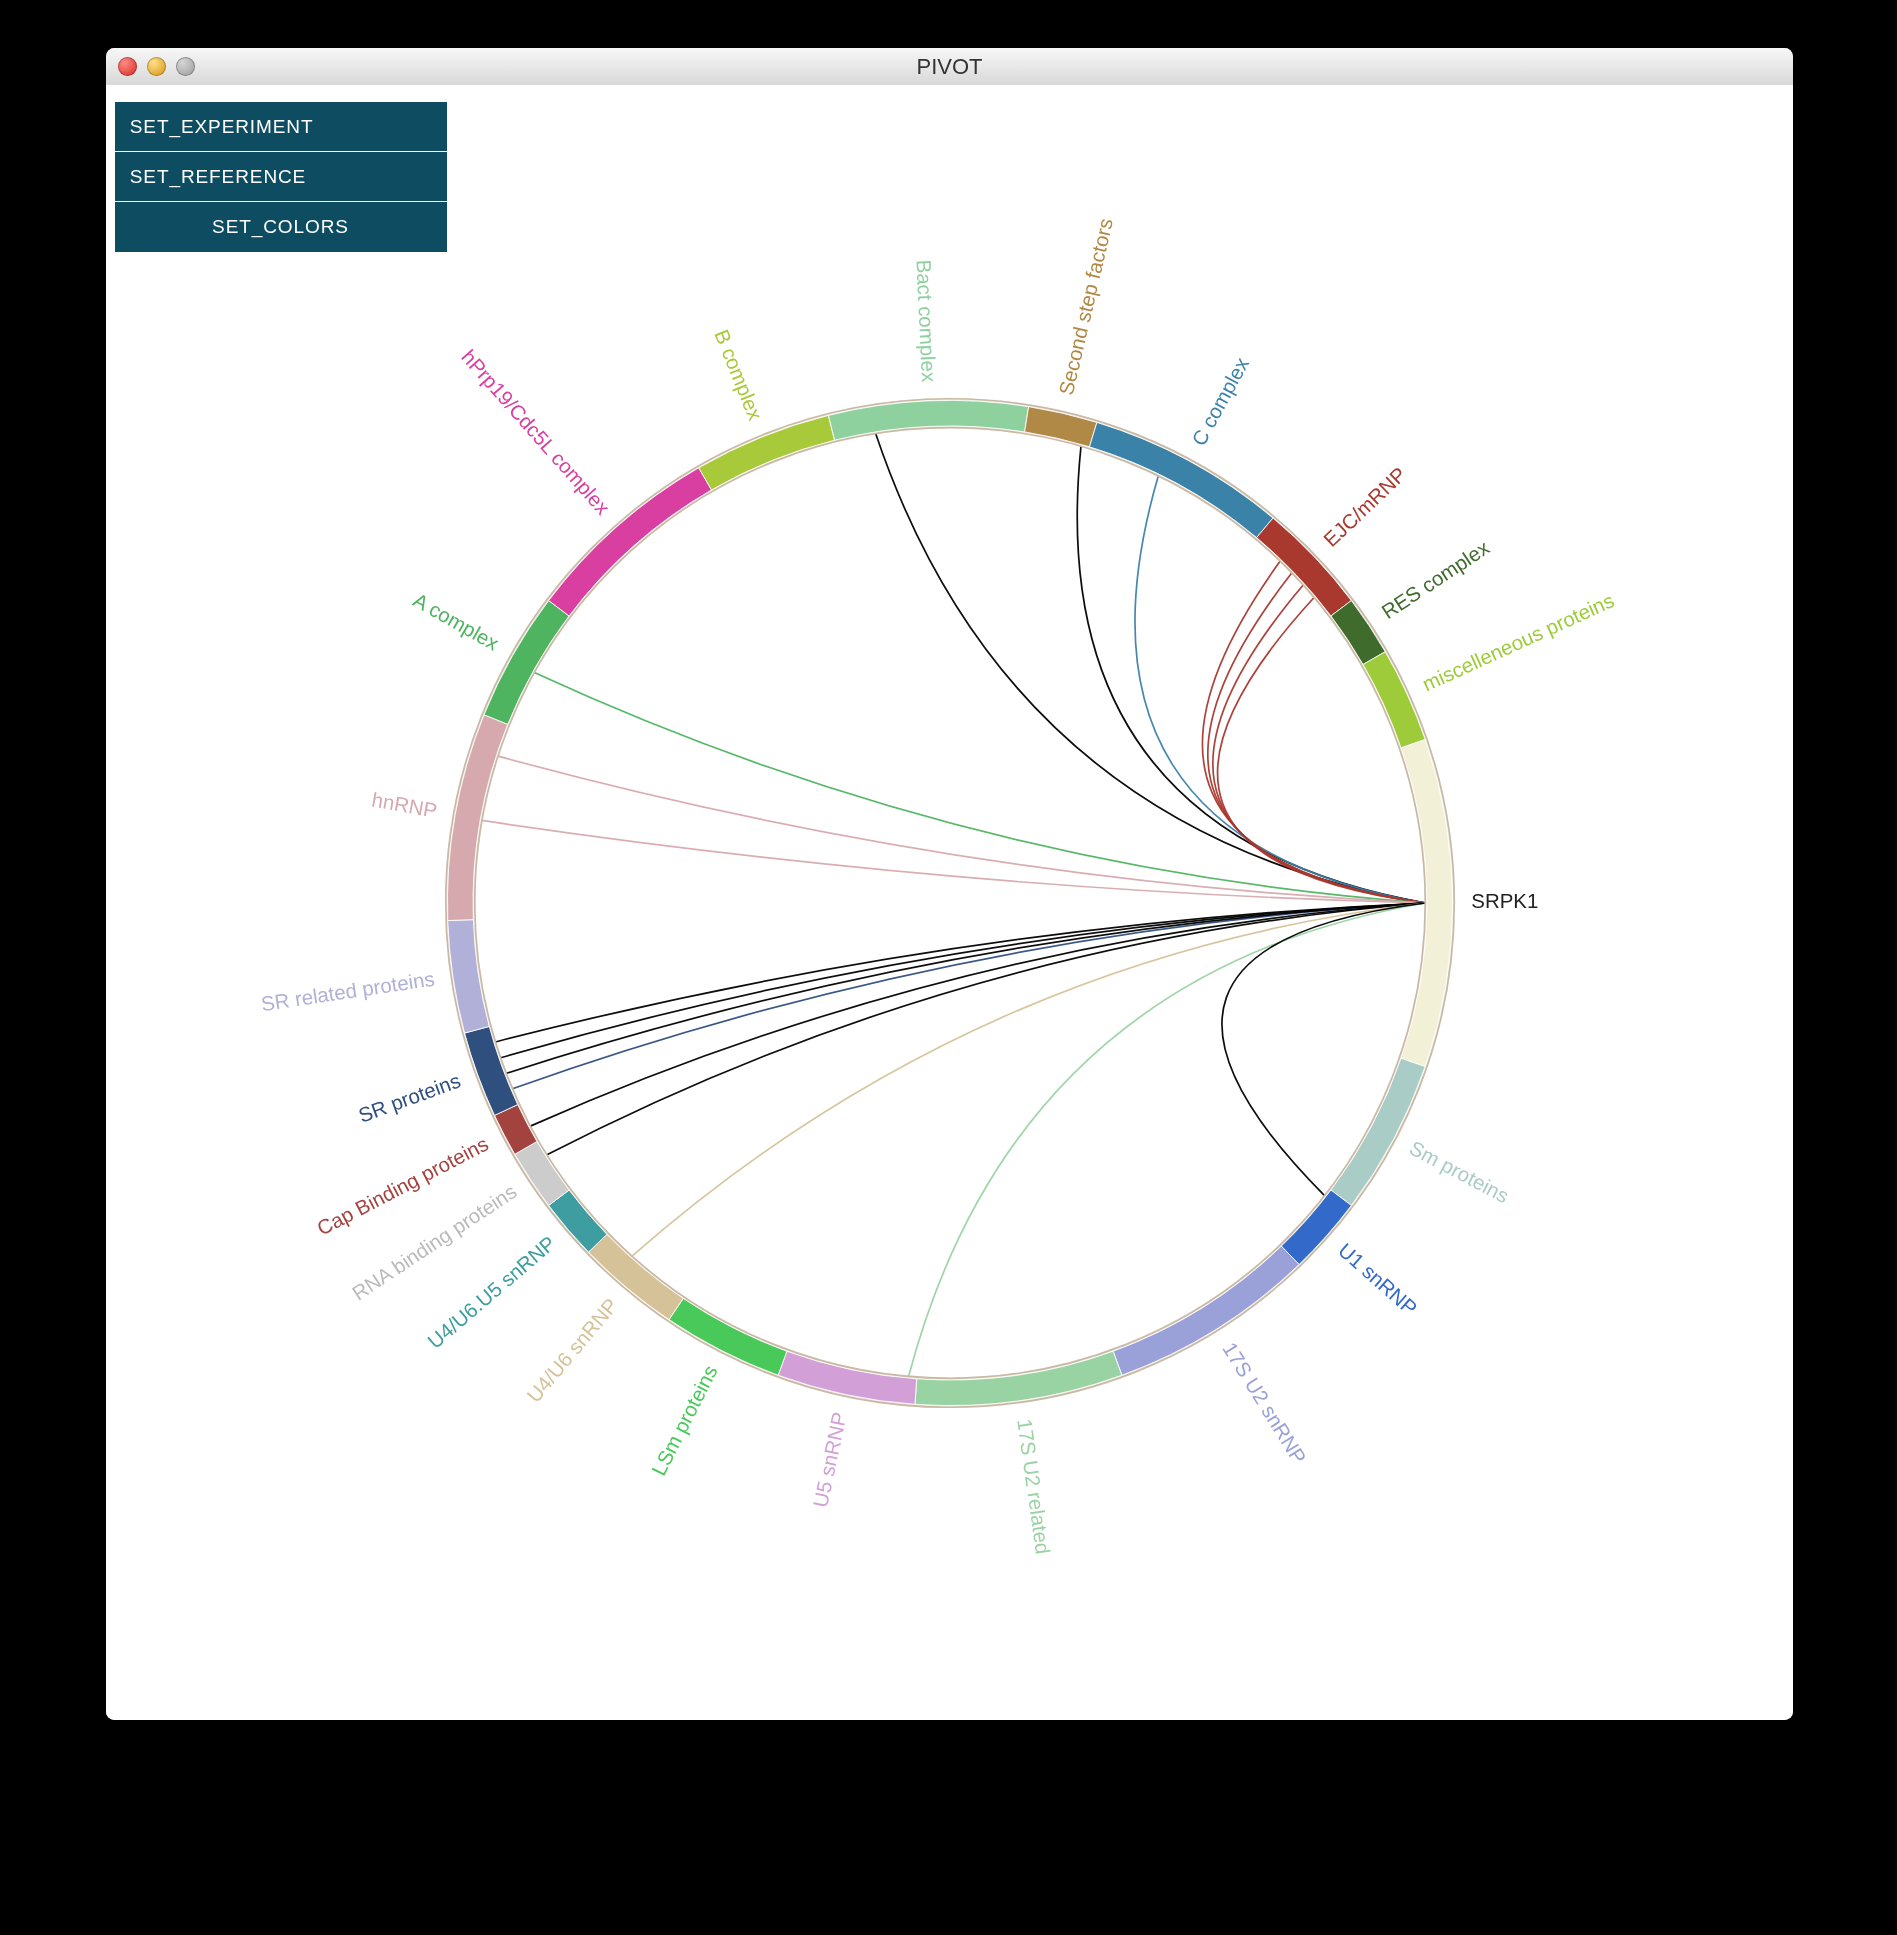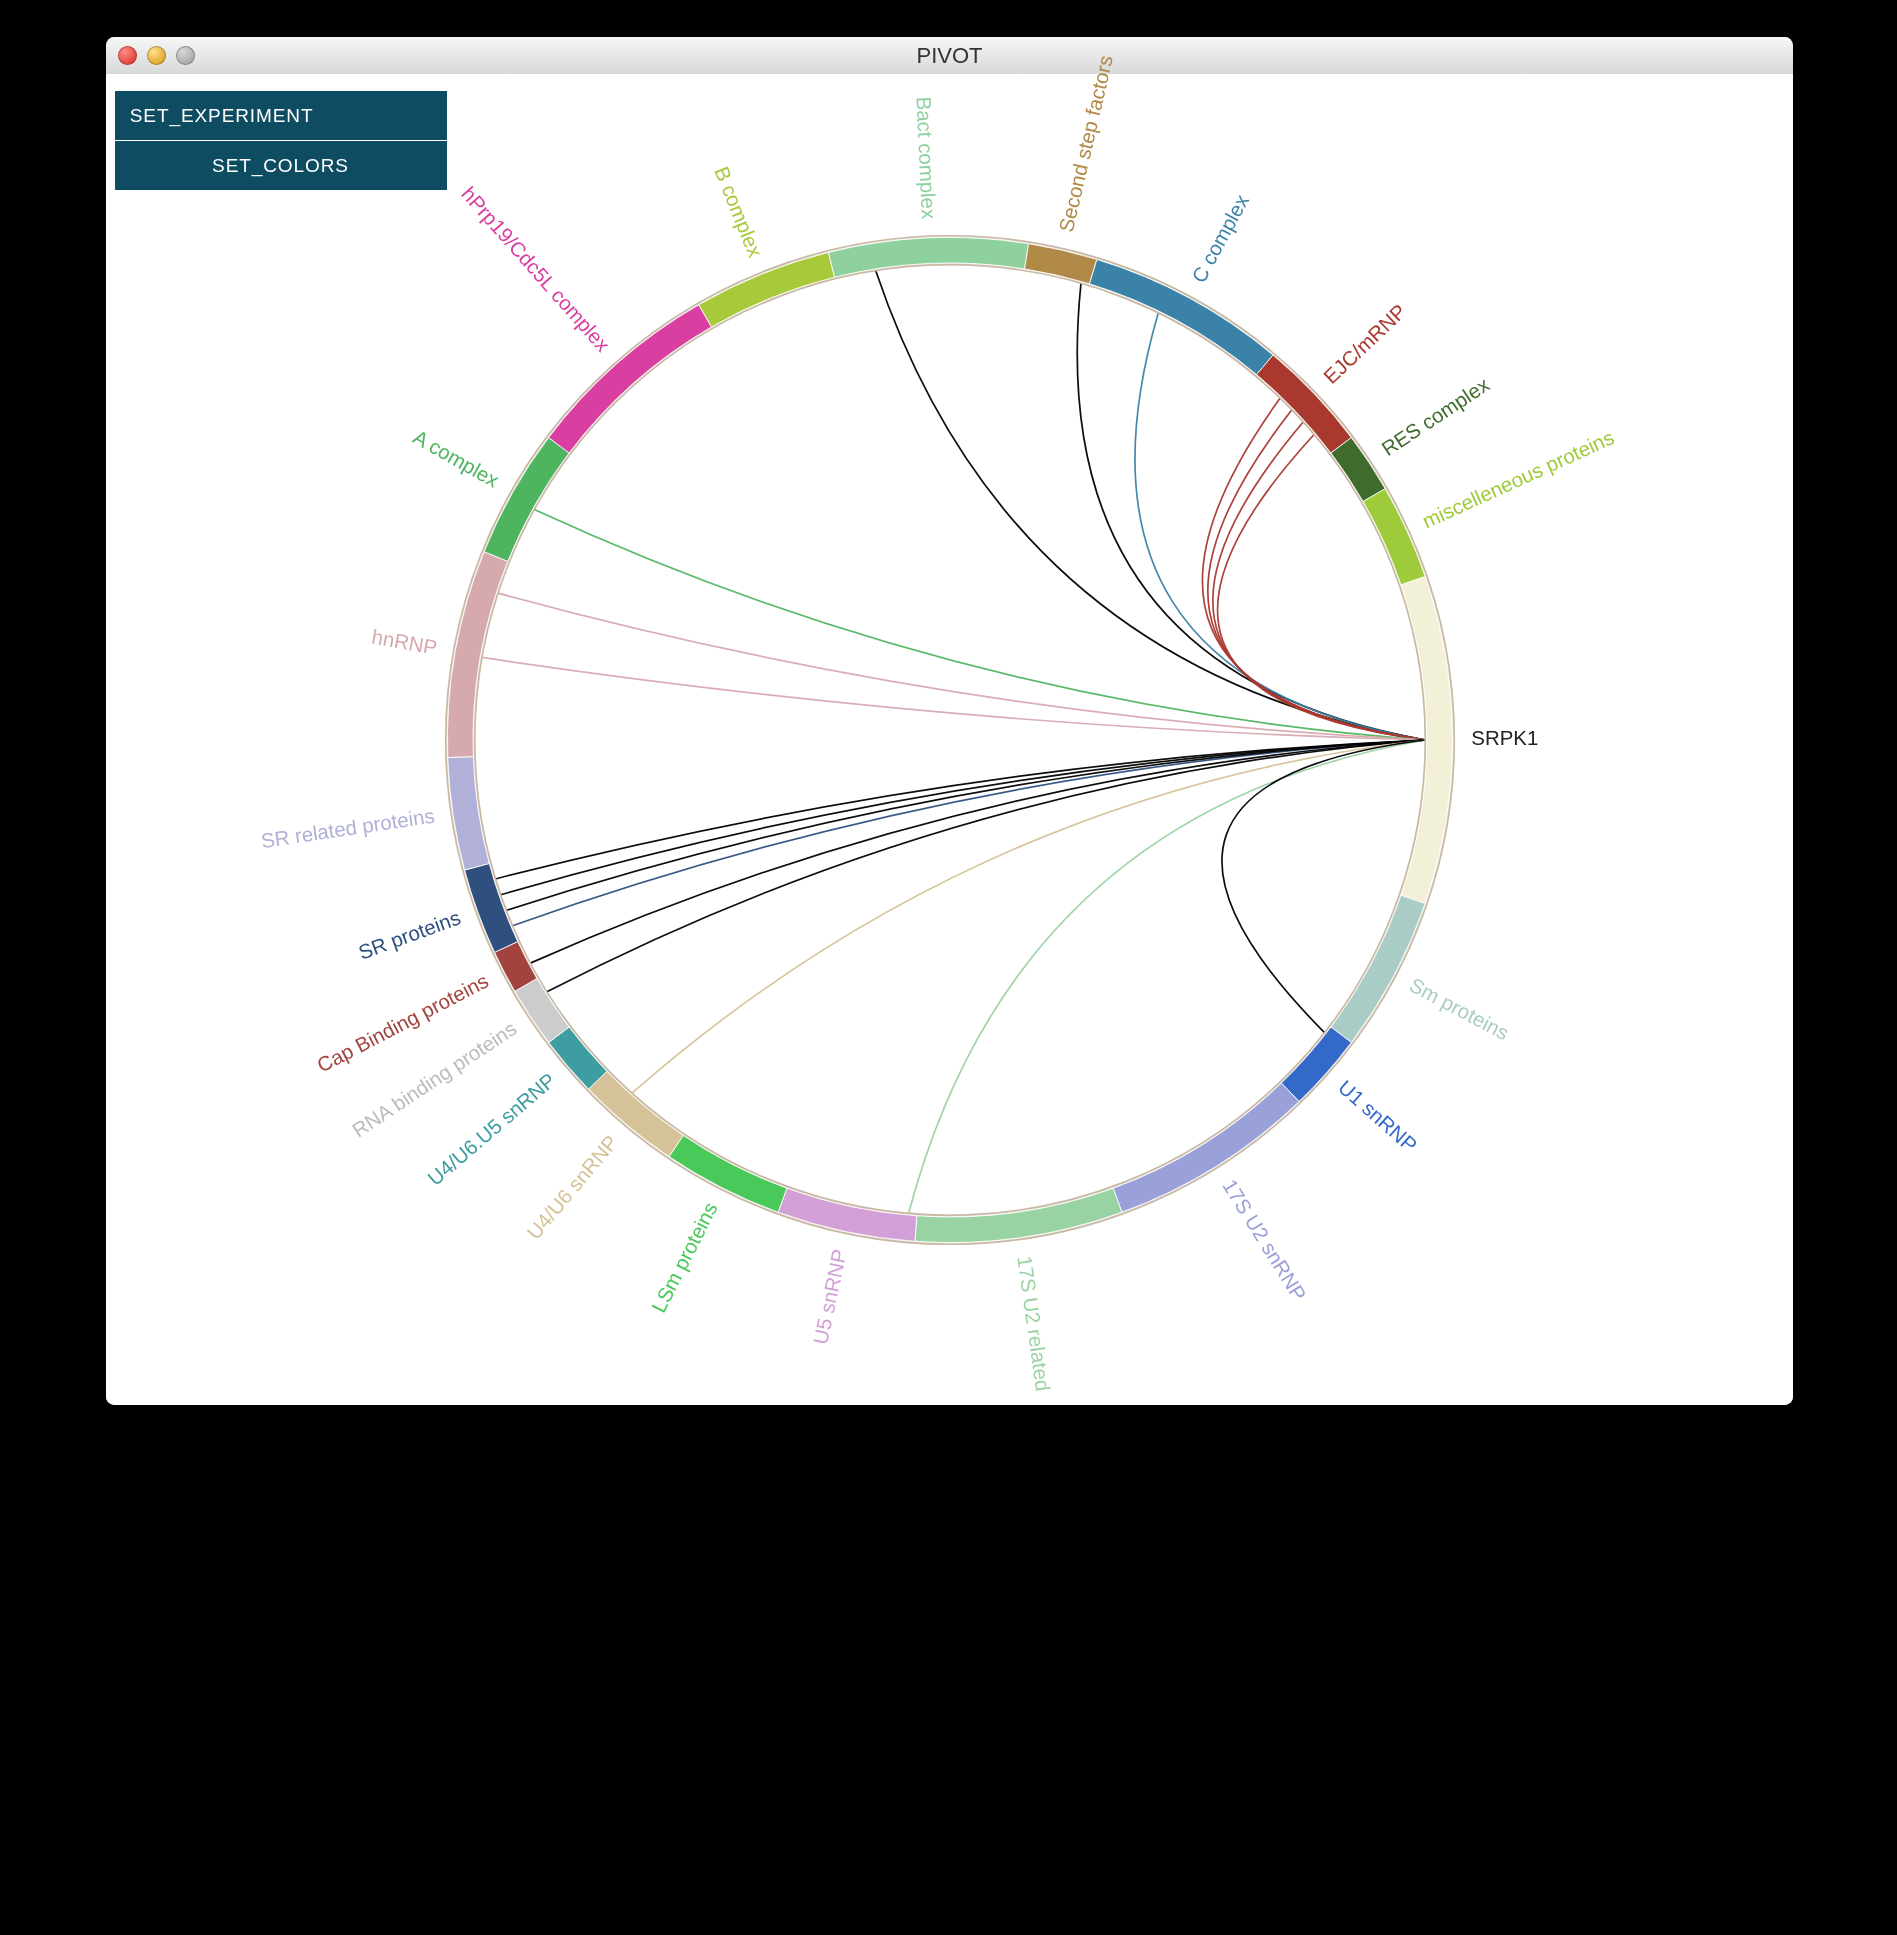--- a/index.html
+++ b/index.html
@@ -11,23 +11,23 @@
   }
   .screen-wrap {
     width: 1898px;
     height: 1935px;
     position: relative;
     background: #000;
   }
   .window {
     position: absolute;
     left: 106px;
-    top: 37px;
+    top: 48px;
     width: 1687px;
-    height: 1368px;
+    height: 1672px;
     background: #f0abfc;
     border-radius: 8.5px;
     box-shadow: 0 25.6px 68px rgba(0,0,0,0.85), 0 0 0 0.9px rgba(0,0,0,0.25);
     overflow: hidden;
   }
   .titlebar {
     height: 37px;
     background: linear-gradient(#f7f7f7, #d8d8d8);
     border-bottom: 0.9px solid #aaa;
     display: flex;
@@ -101,20 +101,21 @@
         <div class="tl-btn tl-close"></div>
         <div class="tl-btn tl-min"></div>
         <div class="tl-btn tl-max"></div>
       </div>
       <div class="title">PIVOT</div>
     </div>
 
     <div class="canvas">
       <div class="menu">
         <div class="menu-item">SET_EXPERIMENT</div>
+        <div class="menu-item">SET_REFERENCE</div>
         <div class="menu-item">SET_COLORS</div>
       </div>
 
       <svg class="chord" id="chord-svg" width="1448" height="1448" viewBox="-850 -850 1700 1700" style="font-size:22px">
           <circle cx="0" cy="0" r="575" fill="none" stroke="#b5a38b" stroke-width="36" opacity="0.15"></circle>
           <path d="M 557.86 -192.09 A 590 590 0 0 1 557.86 192.09 L 529.49 182.32 A 560 560 0 0 0 529.49 -182.32 Z" fill="#f2f0d6" stroke="#fff" stroke-width="1"></path>
           <text x="0" y="0" transform="translate(612.00,0.00) rotate(0.00)" text-anchor="start" dominant-baseline="middle" class="arc-label" fill="#222222">SRPK1</text>
           <path d="M 557.86 192.09 A 590 590 0 0 1 471.19 355.07 L 447.24 337.02 A 560 560 0 0 0 529.49 182.32 Z" fill="#a9ccc6" stroke="#fff" stroke-width="1"></path>
           <text x="0" y="0" transform="translate(540.36,287.32) rotate(28.00)" text-anchor="start" dominant-baseline="middle" class="arc-label" fill="#a9ccc6">Sm proteins</text>
           <path d="M 471.19 355.07 A 590 590 0 0 1 409.85 424.41 L 389.01 402.83 A 560 560 0 0 0 447.24 337.02 Z" fill="#3369c9" stroke="#fff" stroke-width="1"></path>

